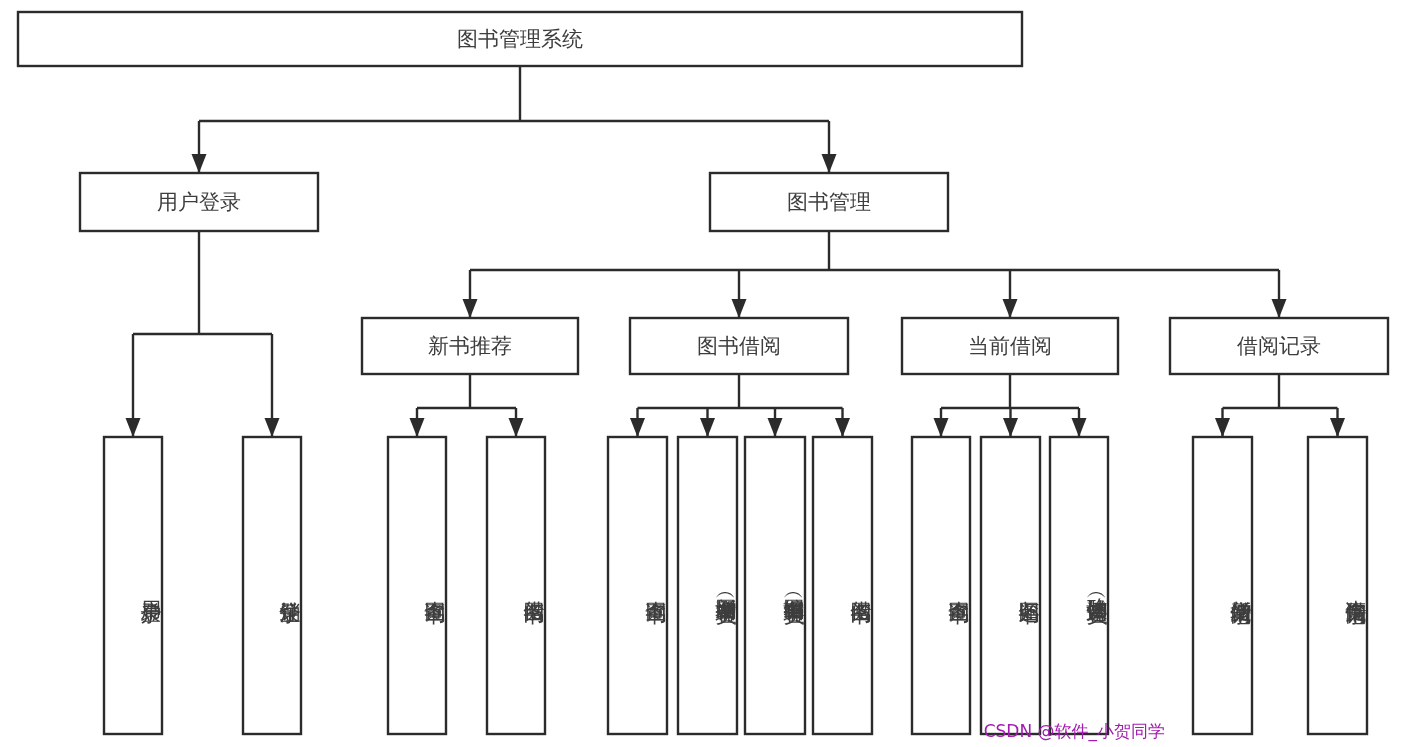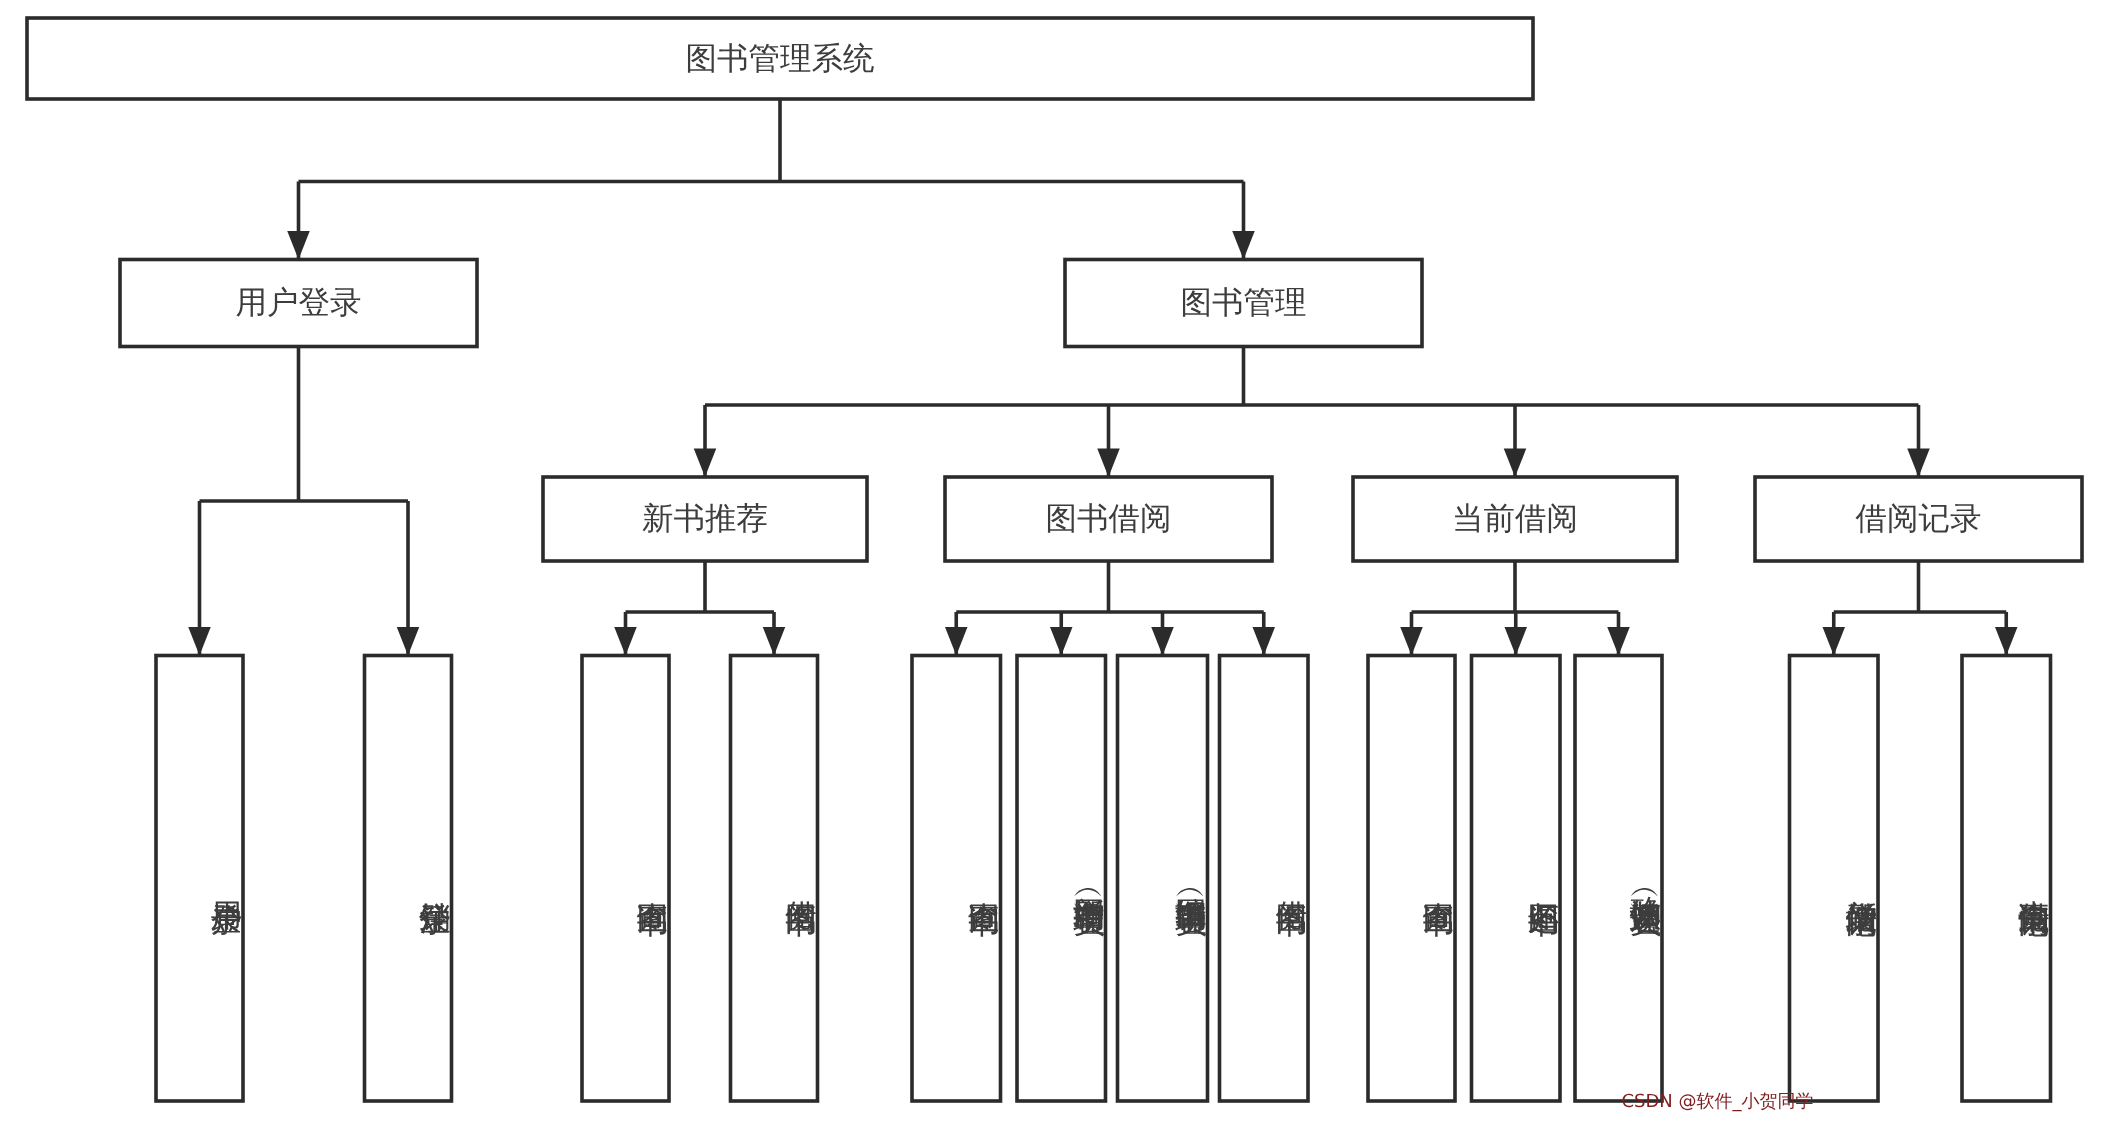--- a/index.html
+++ b/index.html
@@ -11,21 +11,20 @@
     width: 1405px;
     height: 747px;
     font-family: "DejaVu Sans", "Liberation Sans", sans-serif;
     overflow: hidden;
     position: relative;
   }
   #diagram-root {
     position: relative;
     width: 1173px;
     height: 747px;
-    padding-left: 44px;
   }
   svg#flow {
     position: absolute;
     top: 0;
     left: 0;
     width: 1405px;
     height: 747px;
   }
   .node-box {
     fill: #ffffff;
@@ -62,22 +61,22 @@
     align-items: flex-start;
     justify-content: center;
     white-space: nowrap;
     pointer-events: none;
   }
   .watermark {
     position: absolute;
     right: 8px;
     bottom: 4px;
     font-family: "DejaVu Sans", "Liberation Sans", sans-serif;
-    font-size: 12px;
-    color: #7f1d1d;
+    font-size: 17px;
+    color: #a21caf;
     white-space: nowrap;
   }
 </style>
 </head>
 <body>
 
 <div id="diagram-root">
 
   <svg id="flow" viewBox="0 0 1405 747">
     <g id="connectors">

